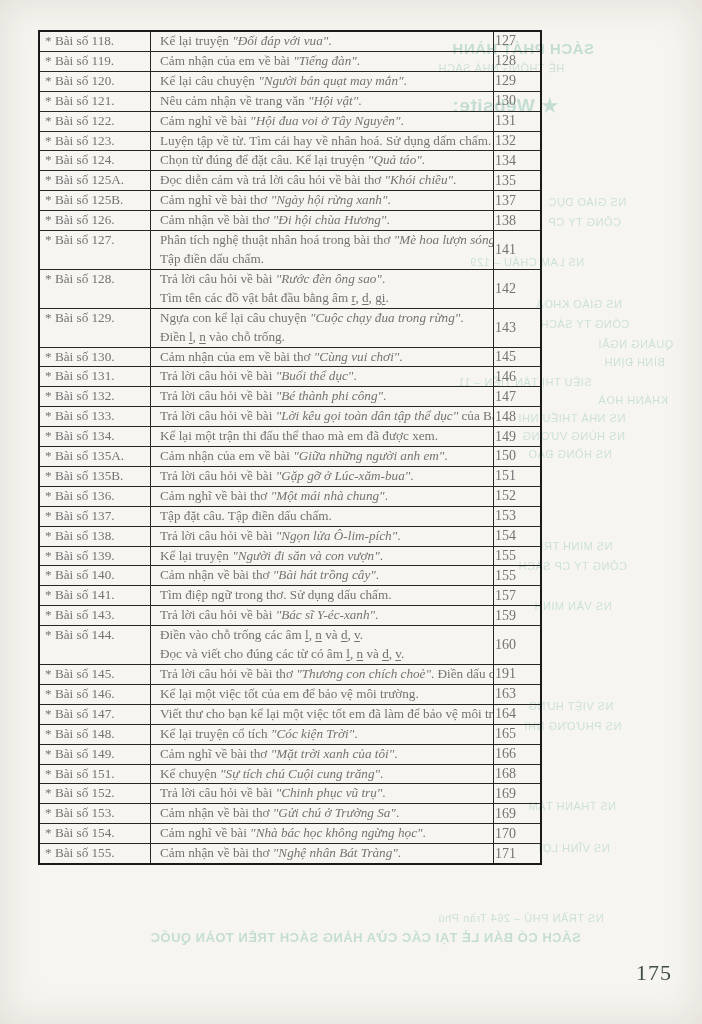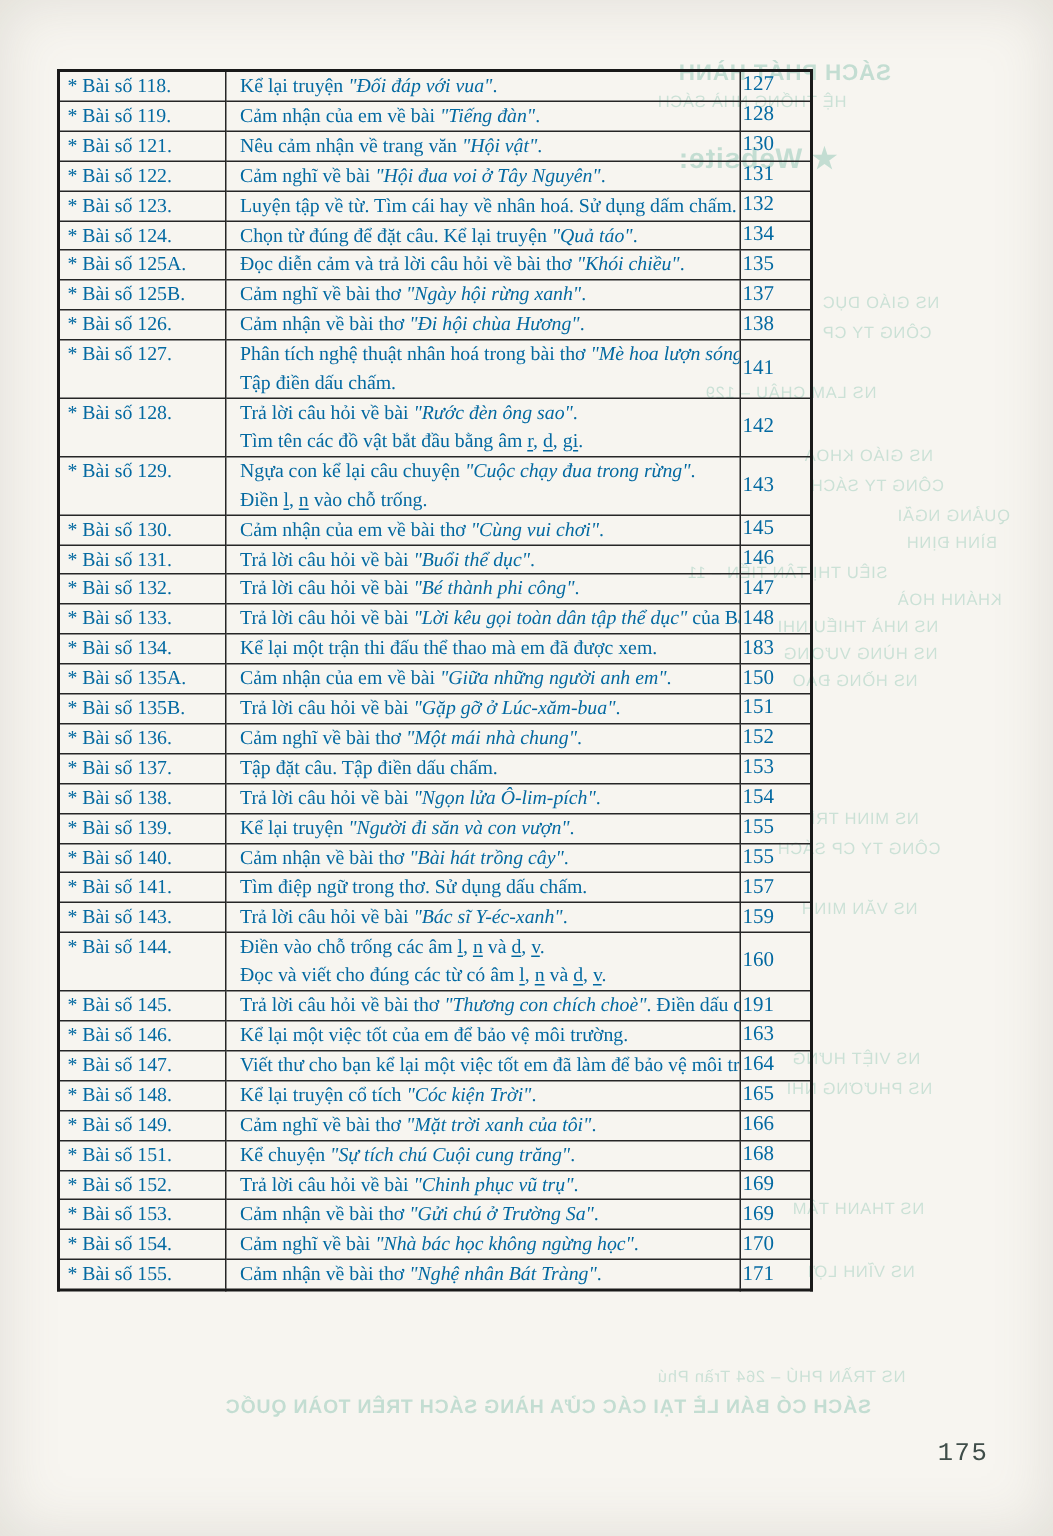--- a/index.html
+++ b/index.html
@@ -5,31 +5,31 @@
   html,body{margin:0;padding:0;}
   body{width:702px;height:1024px;background:#e9e7e2;font-family:"Liberation Serif",serif;}
   .page{position:relative;width:702px;height:1024px;background:#f7f5f0;overflow:hidden;
         box-shadow:inset 0 0 40px rgba(120,115,100,.18);}
   
   .bleed-layer{position:absolute;inset:0;pointer-events:none;}
   .bleed{position:absolute;display:inline-block;transform:scaleX(-1);color:#4fa98e;opacity:.26;
          font-family:"Liberation Sans",sans-serif;white-space:nowrap;letter-spacing:.5px;}
   .bleed.b{font-weight:bold;opacity:.30;}
   
-  table.toc{position:absolute;left:38px;top:46px;width:504px;border-collapse:collapse;
-            table-layout:fixed;border:2px solid #1a1a1a;color:#0369a1;}
+  table.toc{position:absolute;left:38px;top:30px;width:504px;border-collapse:collapse;
+            table-layout:fixed;border:2px solid #1a1a1a;color:#737373;}
   td{border:1px solid #262626;vertical-align:top;overflow:hidden;}
   td.cell-num{width:103px;font-size:13.2px;line-height:18.9px;padding:0 2px 0 5px;white-space:nowrap;}
   td.cell-desc{font-size:13.2px;padding:0 4px 0 9px;}
   td.cell-page{width:44px;text-align:left;font-size:14px;vertical-align:middle;line-height:16px;}
   .desc-line{line-height:18.9px;white-space:nowrap;}
   .it{font-style:italic;}
   .ul{text-decoration:underline;text-underline-offset:2px;}
-  .folio{position:absolute;left:612px;top:960px;width:60px;text-align:center;font-size:17px;
-         letter-spacing:1px;color:#3f4d49;font-family:Liberation Mono, monospace;}
+  .folio{position:absolute;left:612px;top:960px;width:60px;text-align:right;font-size:22px;
+         letter-spacing:1px;color:#3f4d49;font-family:Liberation Serif, serif;}
 </style>
 </head>
 <body>
 
 <div class="page">
   <div class="bleed-layer">
       <span class="bleed b" style="left: 452px; top: 40px; font-size: 15px;">SÁCH PHÁT HÀNH</span>
       <span class="bleed" style="left: 438px; top: 62px; font-size: 11px;">HỆ THỐNG NHÀ SÁCH</span>
       <span class="bleed b" style="left: 452px; top: 94px; font-size: 19px;">★ Website:</span>
       <span class="bleed" style="left: 548px; top: 196px; font-size: 11px;">NS GIÁO DỤC</span>
@@ -65,20 +65,27 @@
           <td class="cell-page">127</td>
         </tr>
         <tr>
           <td class="cell-num">* Bài số 119.</td>
           <td class="cell-desc">
             <div class="desc-line"><span>Cảm nhận của em về bài </span><span class="it">"Tiếng đàn"</span><span>.</span></div>
           </td>
           <td class="cell-page">128</td>
         </tr>
         <tr>
+          <td class="cell-num">* Bài số 120.</td>
+          <td class="cell-desc">
+            <div class="desc-line"><span>Kể lại câu chuyện </span><span class="it">"Người bán quạt may mắn"</span><span>.</span></div>
+          </td>
+          <td class="cell-page">129</td>
+        </tr>
+        <tr>
           <td class="cell-num">* Bài số 121.</td>
           <td class="cell-desc">
             <div class="desc-line"><span>Nêu cảm nhận về trang văn </span><span class="it">"Hội vật"</span><span>.</span></div>
           </td>
           <td class="cell-page">130</td>
         </tr>
         <tr>
           <td class="cell-num">* Bài số 122.</td>
           <td class="cell-desc">
             <div class="desc-line"><span>Cảm nghĩ về bài </span><span class="it">"Hội đua voi ở Tây Nguyên"</span><span>.</span></div>
@@ -170,21 +177,21 @@
           <td class="cell-desc">
             <div class="desc-line"><span>Trả lời câu hỏi về bài </span><span class="it">"Lời kêu gọi toàn dân tập thể dục"</span><span> của Bác Hồ.</span></div>
           </td>
           <td class="cell-page">148</td>
         </tr>
         <tr>
           <td class="cell-num">* Bài số 134.</td>
           <td class="cell-desc">
             <div class="desc-line"><span>Kể lại một trận thi đấu thể thao mà em đã được xem.</span></div>
           </td>
-          <td class="cell-page">183</td>
+          <td class="cell-page">149</td>
         </tr>
         <tr>
           <td class="cell-num">* Bài số 135A.</td>
           <td class="cell-desc">
             <div class="desc-line"><span>Cảm nhận của em về bài </span><span class="it">"Giữa những người anh em"</span><span>.</span></div>
           </td>
           <td class="cell-page">150</td>
         </tr>
         <tr>
           <td class="cell-num">* Bài số 135B.</td>

